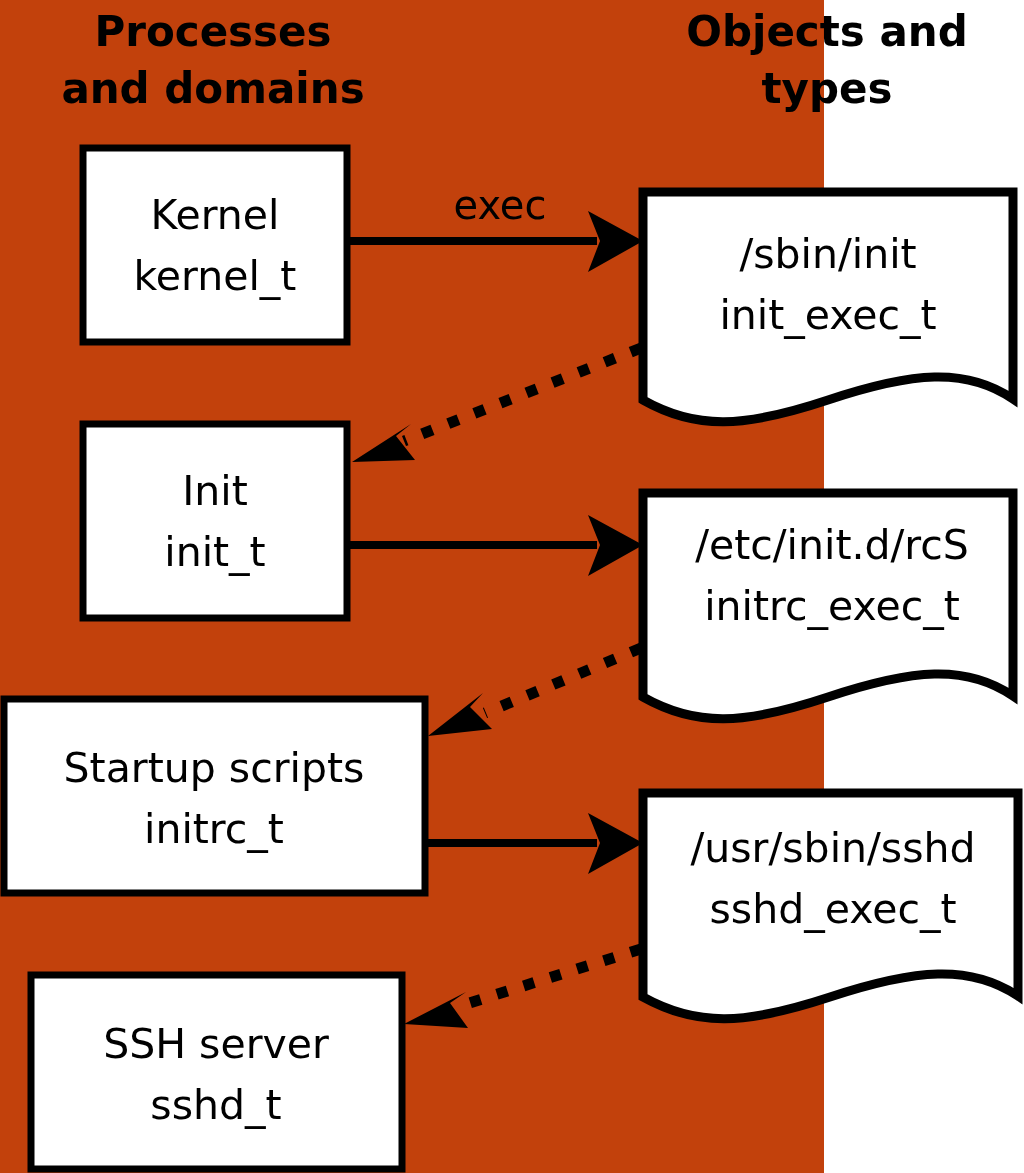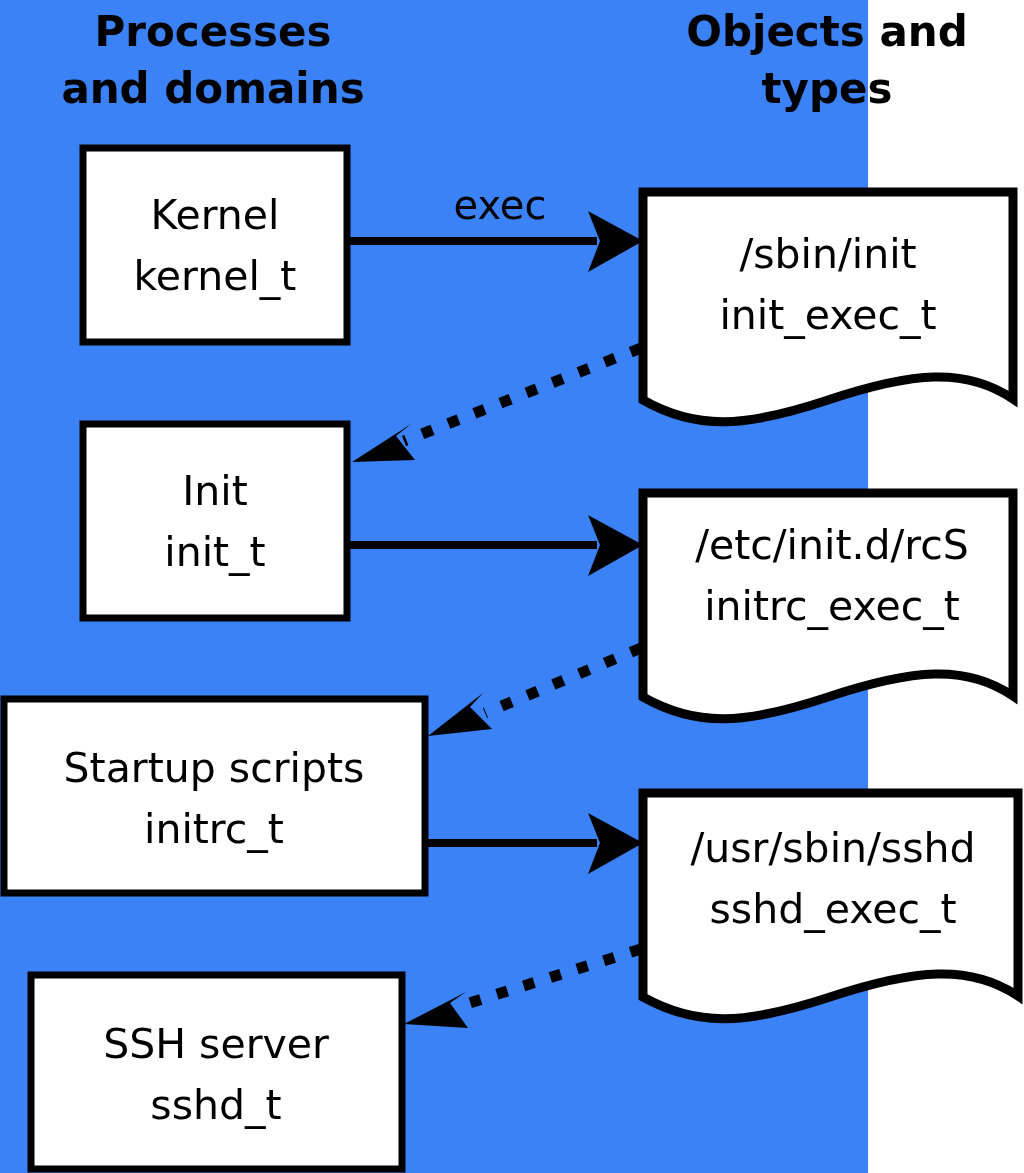--- a/index.html
+++ b/index.html
@@ -10,22 +10,21 @@
   body {
     width: 1024px;
     height: 1173px;
     overflow: hidden;
     font-family: "DejaVu Sans", sans-serif;
   }
   #diagram-root {
     position: relative;
     width: 824px;
     height: 1173px;
-    background: #3b82f6;
-    padding-left: 44px;
+    background: #c2410c;
   }
   svg.canvas {
     position: absolute;
     top: 0;
     left: 0;
     width: 1024px;
     height: 1173px;
   }
   .col-header {
     font-family: "DejaVu Sans", sans-serif;

